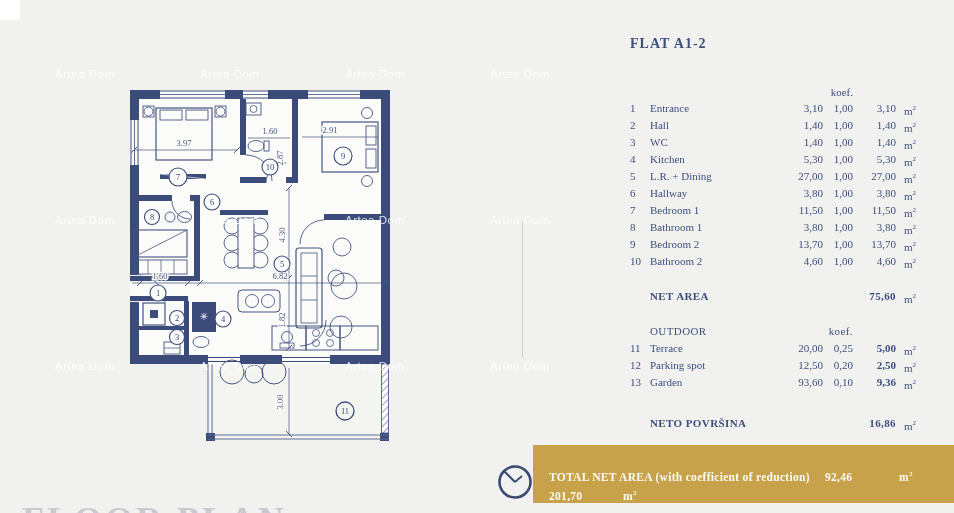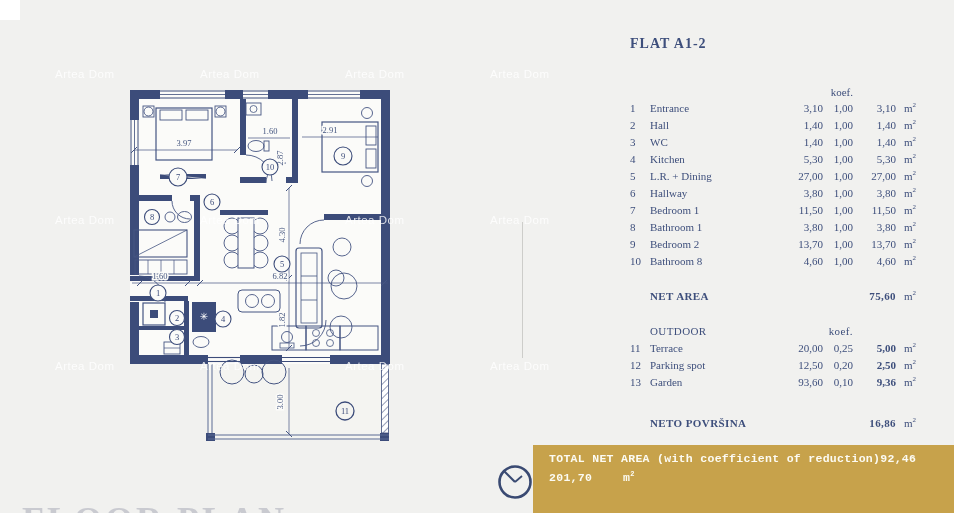--- a/index.html
+++ b/index.html
@@ -20,42 +20,42 @@
   .corner-chip{left:0;top:0;width:20px;height:20px;background:#ffffff;z-index:1;}
   
   .plan-wrap{left:120px;top:80px;width:450px;height:410px;z-index:2;}
   .garden-line{left:522px;top:222px;width:1px;height:136px;background:#cdcdca;z-index:1;}
   
   .panel{left:628px;top:0;width:306px;height:513px;color:#3e4f7c;z-index:3;}
   .panel .title{
     position:absolute;left:2px;top:36px;font-size:14px;font-weight:700;letter-spacing:1px;
   }
   .hdr-row,.trow{
-    display:flex;align-items:flex-end;height:17px;font-size:11px;line-height:17px;
+    display:flex;align-items:flex-start;height:17px;font-size:11px;line-height:17px;
   }
   .col-num{width:20px;flex:0 0 20px;}
   .col-name{flex:1 1 auto;padding-right:4px;white-space:nowrap;font-family:Liberation Serif, serif;}
   .col-area{width:60px;flex:0 0 60px;text-align:right;}
   .col-koef{width:30px;flex:0 0 30px;text-align:right;}
   .col-result{width:43px;flex:0 0 43px;text-align:right;}
   .col-unit{width:26px;flex:0 0 26px;padding-left:8px;white-space:nowrap;}
   .col-unit sup{font-size:7px;}
   .rows{position:absolute;left:2px;top:100px;right:4px;}
   .koef-head{position:absolute;left:2px;top:84px;right:4px;}
   .summary{position:absolute;left:2px;right:4px;}
   .summary .col-name,.summary .col-result{font-weight:700;letter-spacing:.4px;}
   .outdoor-head{position:absolute;left:2px;top:323px;right:4px;letter-spacing:.4px;}
   .outdoor-rows{position:absolute;left:2px;top:340px;right:4px;}
   .outdoor-rows .col-result{font-weight:700;}
   .net-area{top:288px;}
   .neto{top:415px;}
   
   .banner{
-    left:533px;top:445px;width:421px;height:68px;background:#c7a24b;z-index:4;
-    padding-top:1px;box-sizing:border-box;font-family:Liberation Mono, monospace;
+    left:533px;top:445px;width:421px;height:58px;background:#c7a24b;z-index:4;
+    padding-top:20px;box-sizing:border-box;
   }
   .banner .brow{
     display:flex;align-items:baseline;height:19px;line-height:19px;
     padding-left:16px;padding-right:10px;
     color:#fcfbf3;font-weight:700;font-size:11.5px;letter-spacing:.3px;
   }
   .banner .b-label{flex:1 1 auto;white-space:nowrap;}
   .banner .b-value{flex:0 0 60px;text-align:left;}
   .banner .b-unit{flex:0 0 45px;padding-left:14px;}
   .banner .b-unit sup{font-size:7px;}
@@ -411,21 +411,21 @@
     <span class="col-num">9</span>
     <span class="col-name">Bedroom 2</span>
     <span class="col-area">13,70</span>
     <span class="col-koef">1,00</span>
     <span class="col-result">13,70</span>
     <span class="col-unit"><span>m</span><sup>2</sup></span>
   </div>
 
   <div class="trow">
     <span class="col-num">10</span>
-    <span class="col-name">Bathroom 8</span>
+    <span class="col-name">Bathroom 2</span>
     <span class="col-area">4,60</span>
     <span class="col-koef">1,00</span>
     <span class="col-result">4,60</span>
     <span class="col-unit"><span>m</span><sup>2</sup></span>
   </div>
 </div>
 
   <div class="summary hdr-row net-area">
     <span class="col-num"></span>
     <span class="col-name">NET AREA</span>

